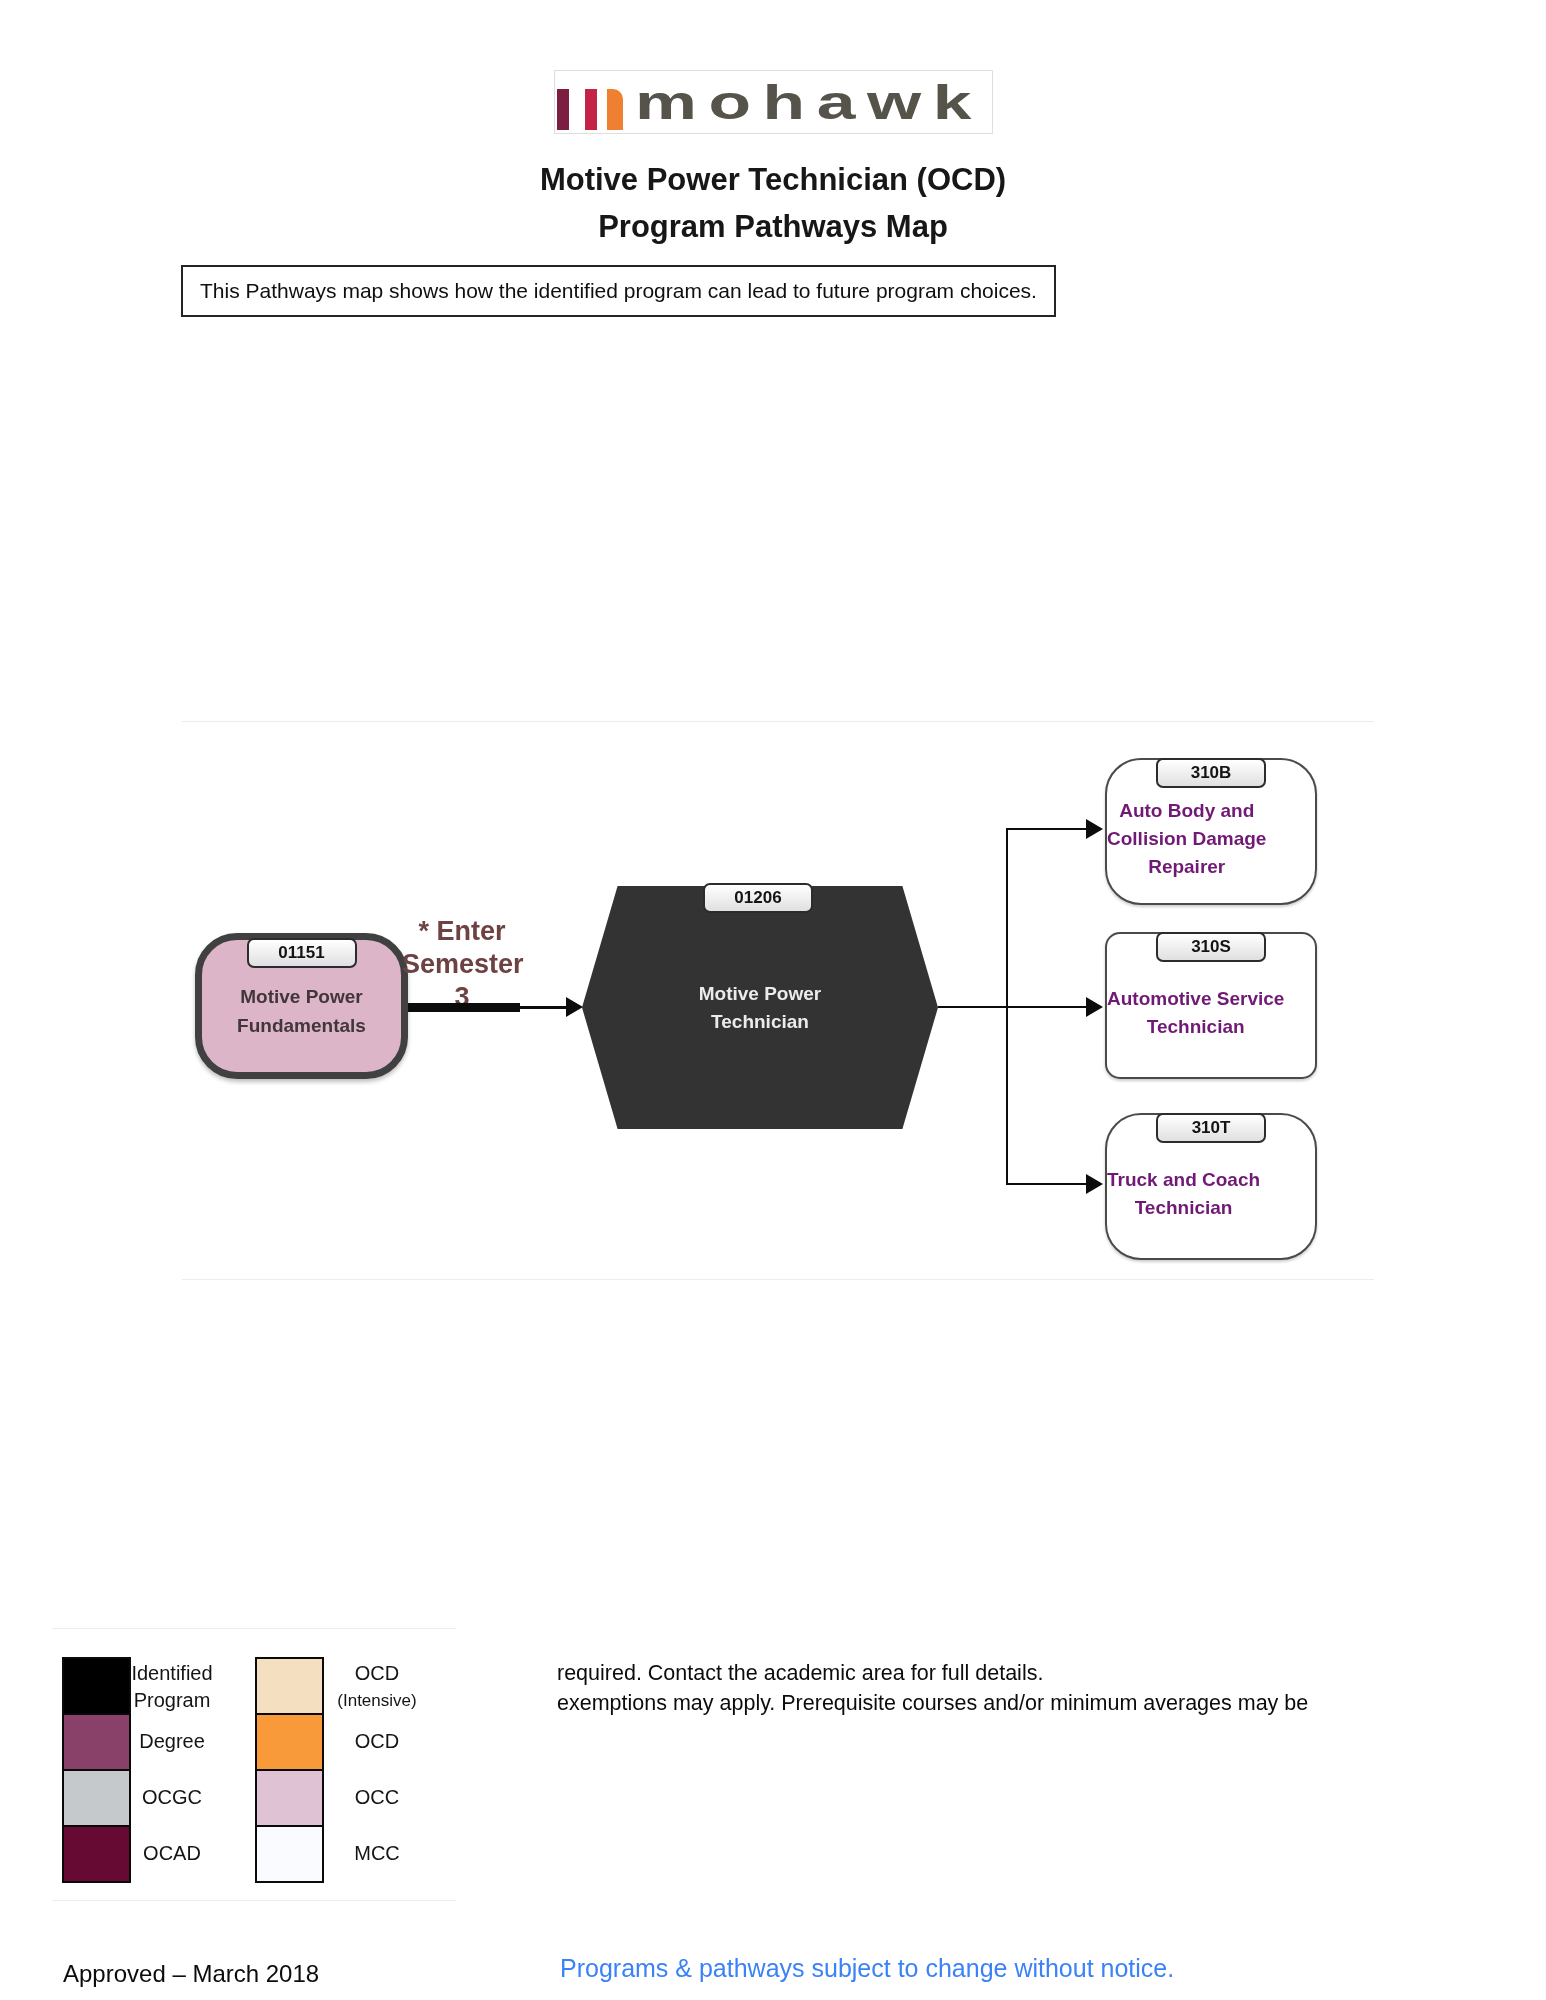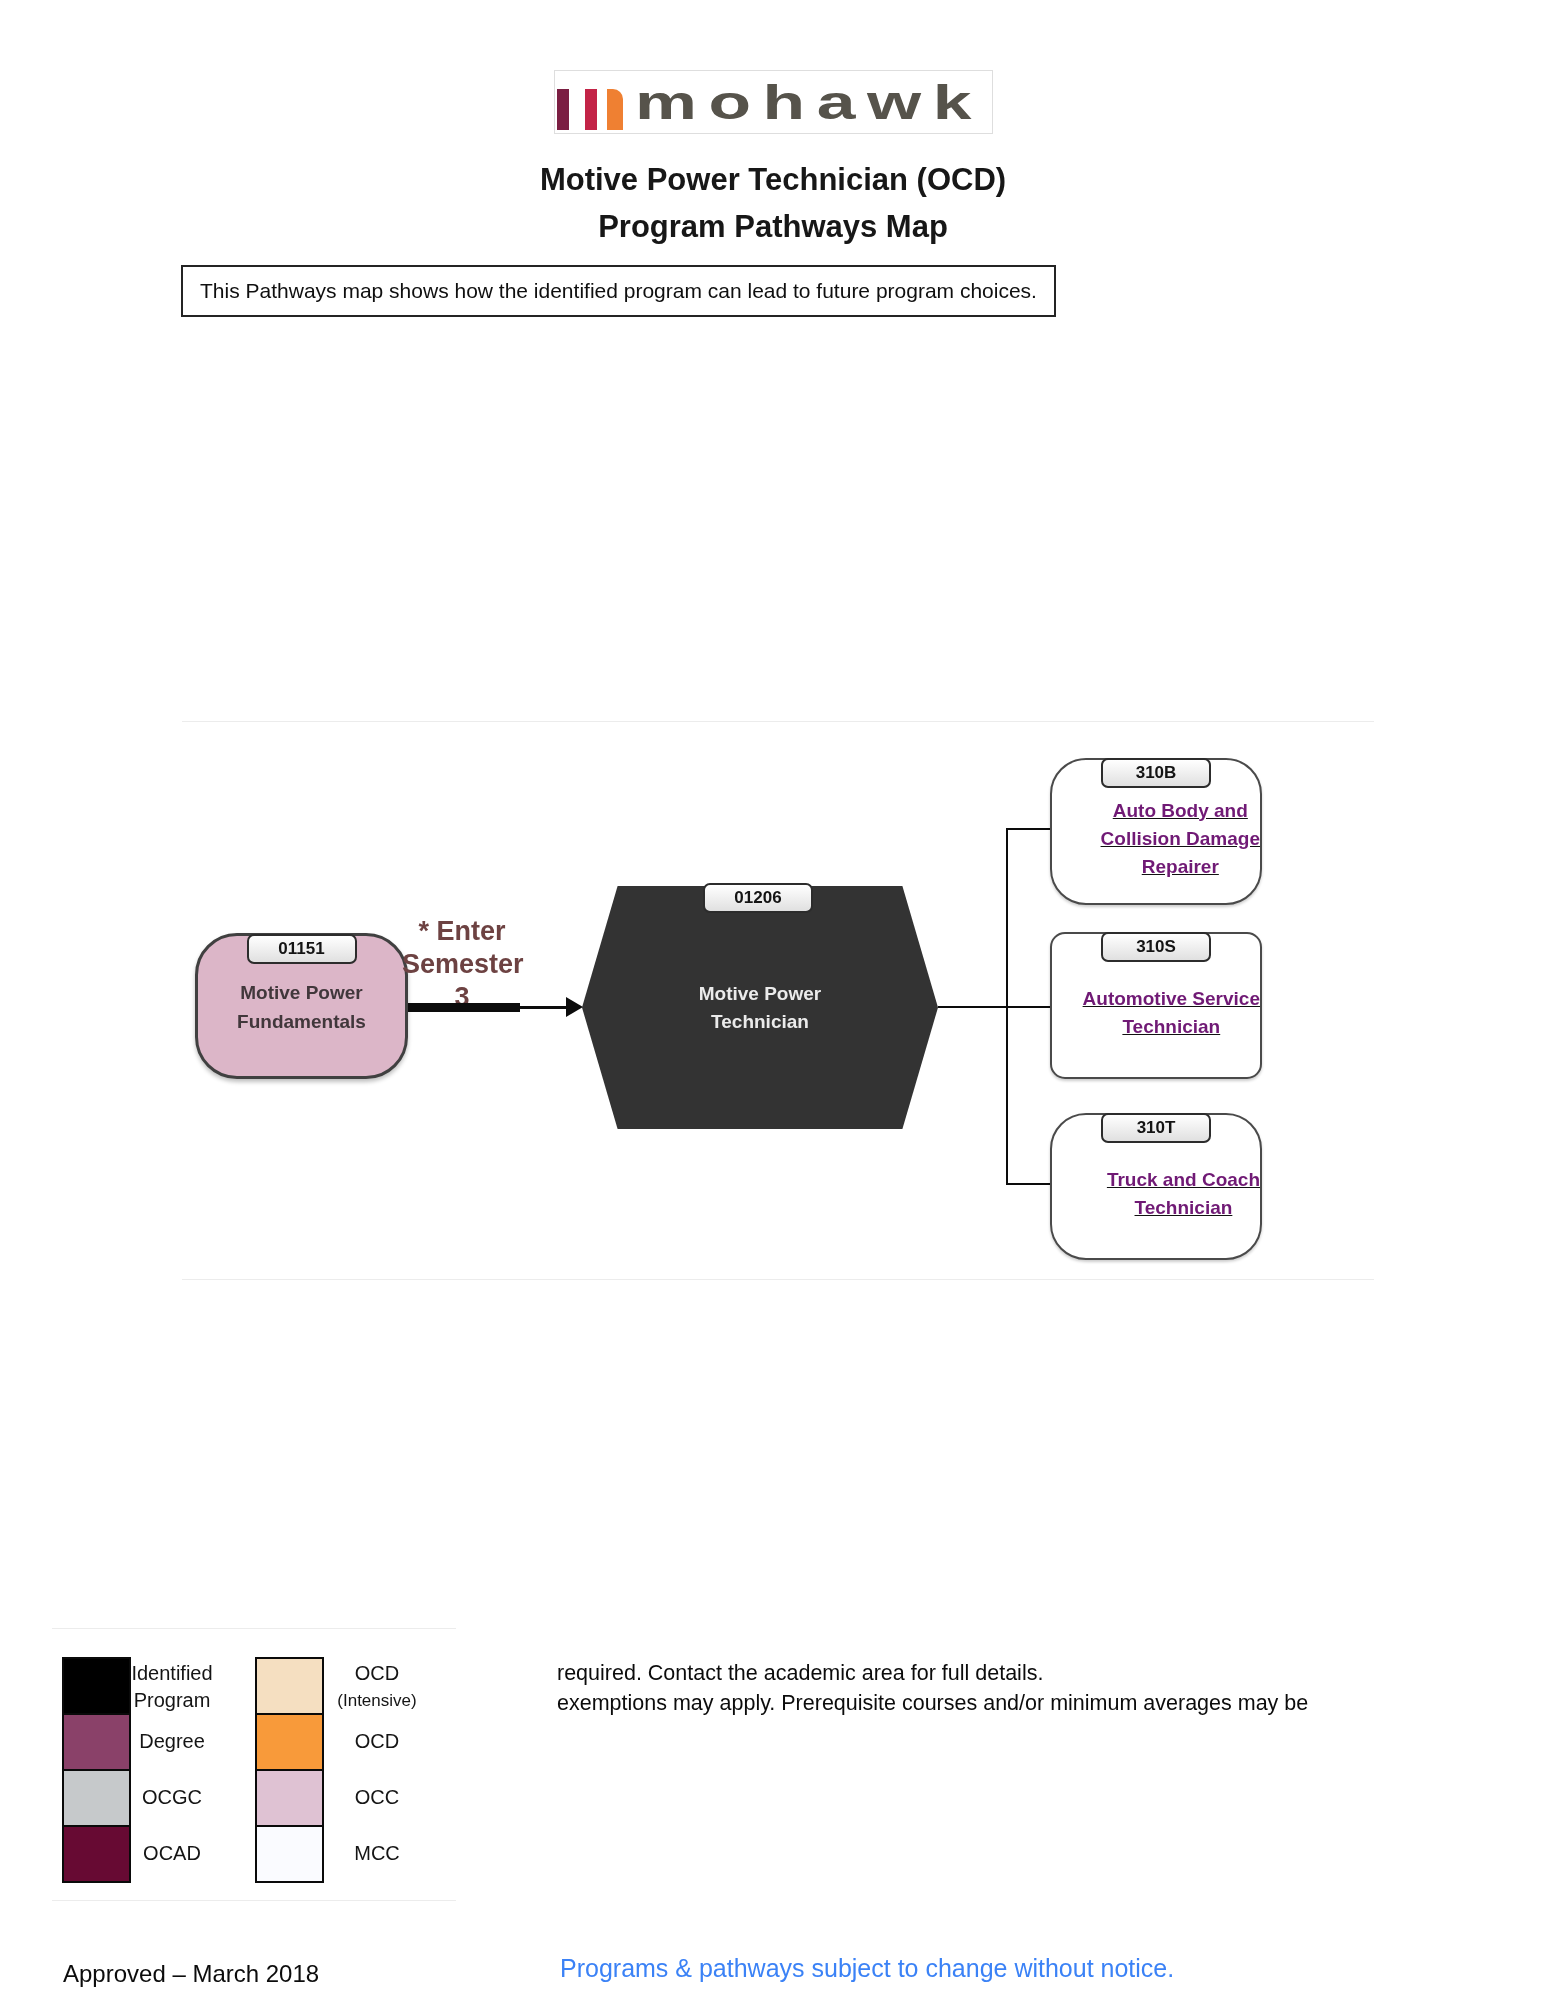--- a/index.html
+++ b/index.html
@@ -32,37 +32,37 @@
   .hair.l-bot{left:52px;top:1874px;width:404px;}
 
   
   .badge{position:absolute;width:110px;height:30px;box-sizing:border-box;
         background:linear-gradient(#ffffff,#e0e0e0);border:2px solid #2c2c2c;border-radius:7px;
         display:flex;align-items:center;justify-content:center;
         font-size:17px;font-weight:700;color:#141414;}
   .node-badge{top:-2px;left:50%;transform:translateX(-50%);}
 
   .src{position:absolute;left:195px;top:907px;width:213px;height:146px;box-sizing:border-box;
-        border:3px solid #404040;border-radius:42px;box-shadow:0 3px 4px rgba(0,0,0,.25);}
+        border:7px solid #404040;border-radius:42px;box-shadow:0 3px 4px rgba(0,0,0,.25);}
   .src .name{margin-top:42px;text-align:center;font-size:19px;font-weight:600;
         color:#41373b;line-height:29px;}
 
   .edge-label{position:absolute;left:402px;top:889px;width:120px;text-align:center;
         font-size:27px;font-weight:700;line-height:33px;}
 
   .hex{position:absolute;left:582px;top:860px;width:356px;height:243px;
         clip-path:polygon(0% 50%,10% 0%,90% 0%,100% 50%,90% 100%,10% 100%);
         display:flex;flex-direction:column;align-items:center;justify-content:center;
         text-align:center;font-size:19px;font-weight:600;line-height:28px;}
   .hex-badge{left:703px;top:857px;}
 
-  .tbox{position:absolute;left:1050px;width:212px;height:147px;box-sizing:border-box;
+  .tbox{position:absolute;left:1105px;width:212px;height:147px;box-sizing:border-box;
         background:#ffffff;border:2px solid #4a4a4a;border-radius:36px;
         box-shadow:0 2px 3px rgba(0,0,0,.2);
-        display:flex;flex-direction:column;align-items:flex-end;justify-content:center;text-decoration:underline;}
+        display:flex;flex-direction:column;align-items:flex-start;justify-content:center;}
   .tbox .name{margin-top:14px;text-align:center;font-size:19px;font-weight:600;
         color:#701a75;line-height:28px;}
   .t0{top:732px;} .t1{top:906px;border-radius:15px;} .t2{top:1087px;}
 
   
   .ln{position:absolute;background:#0c0c0c;}
   .thick{left:408px;top:977px;width:112px;height:9px;}
   .shaft{left:518px;top:980px;width:50px;height:3px;}
   .hx-out{left:938px;top:980px;width:70px;height:2px;}
   .trunk{left:1006px;top:802px;width:2px;height:357px;}

